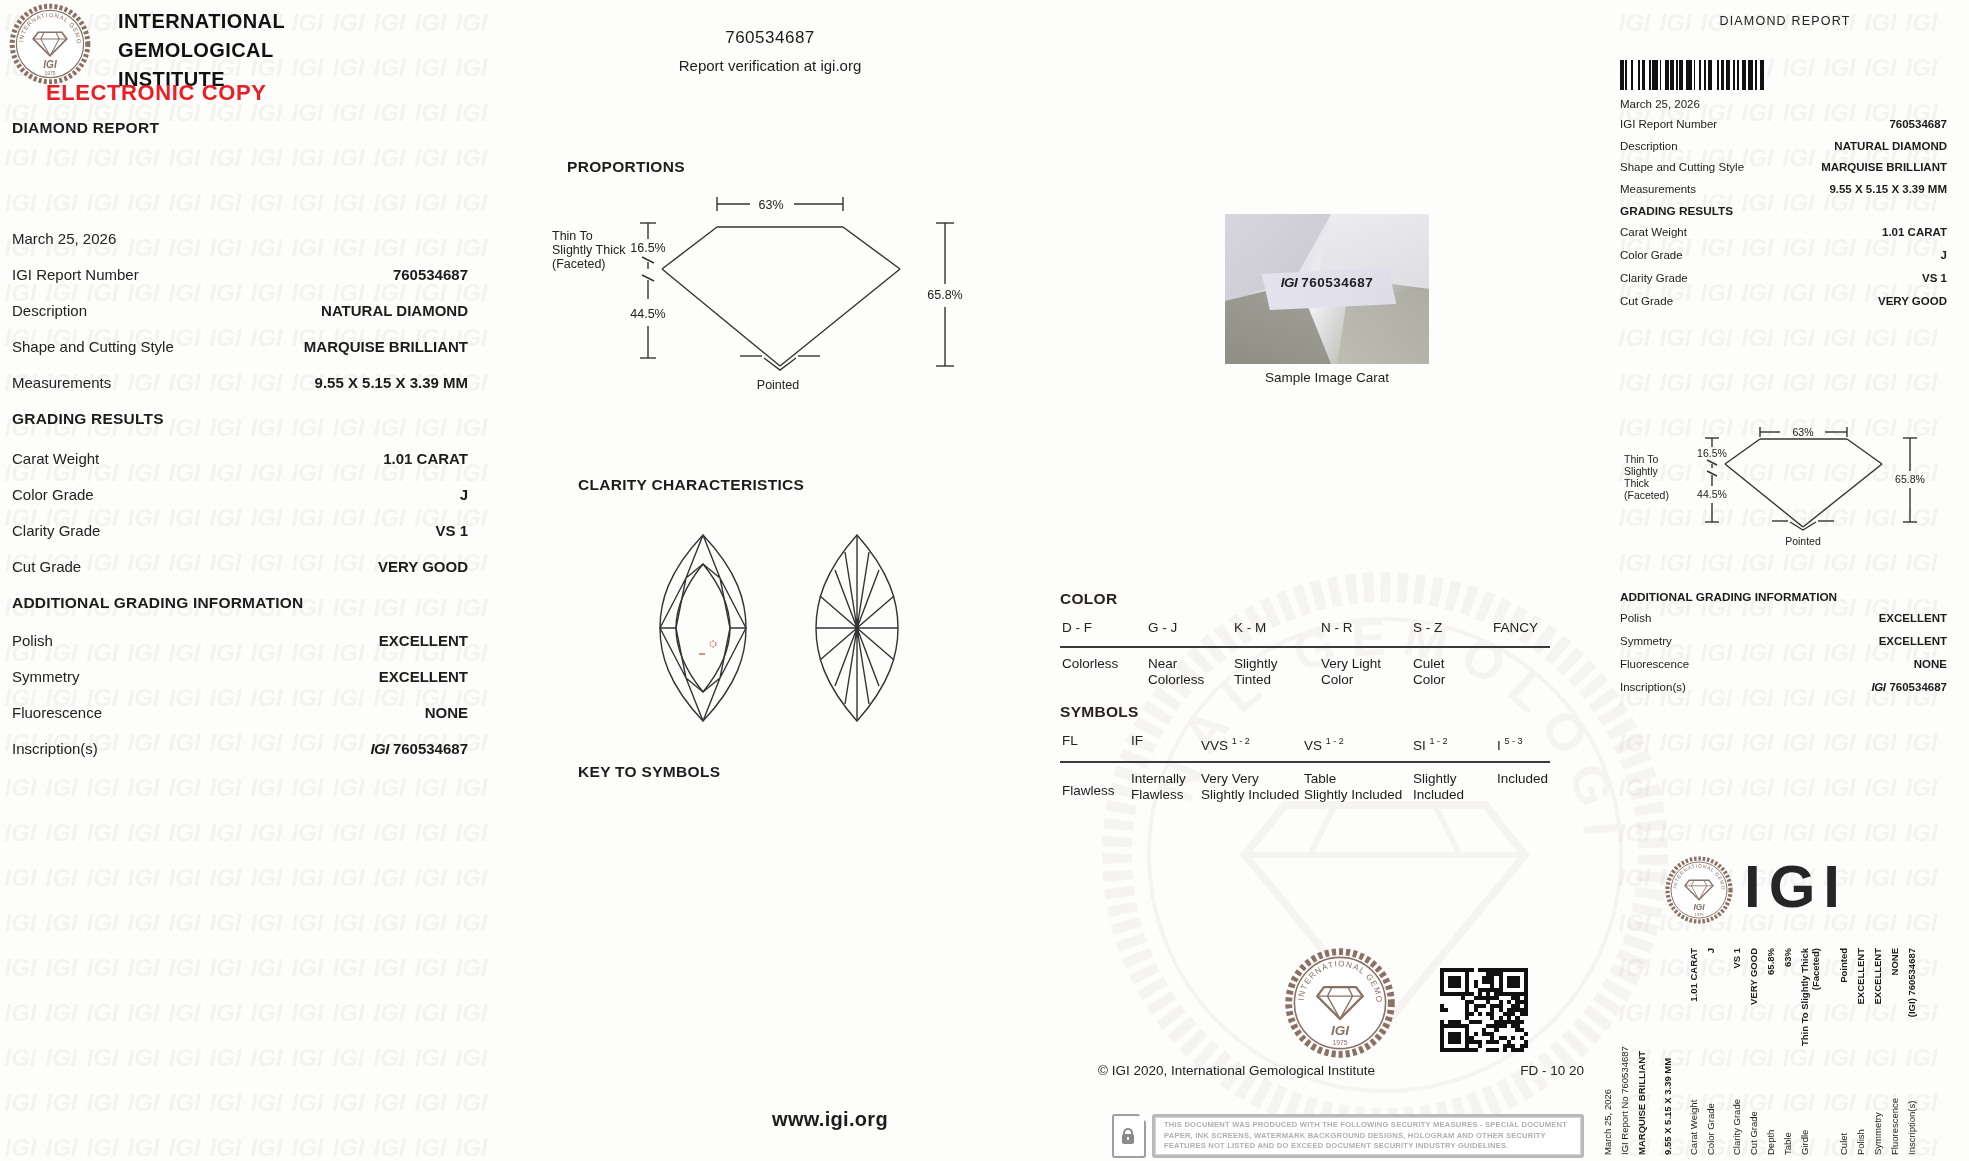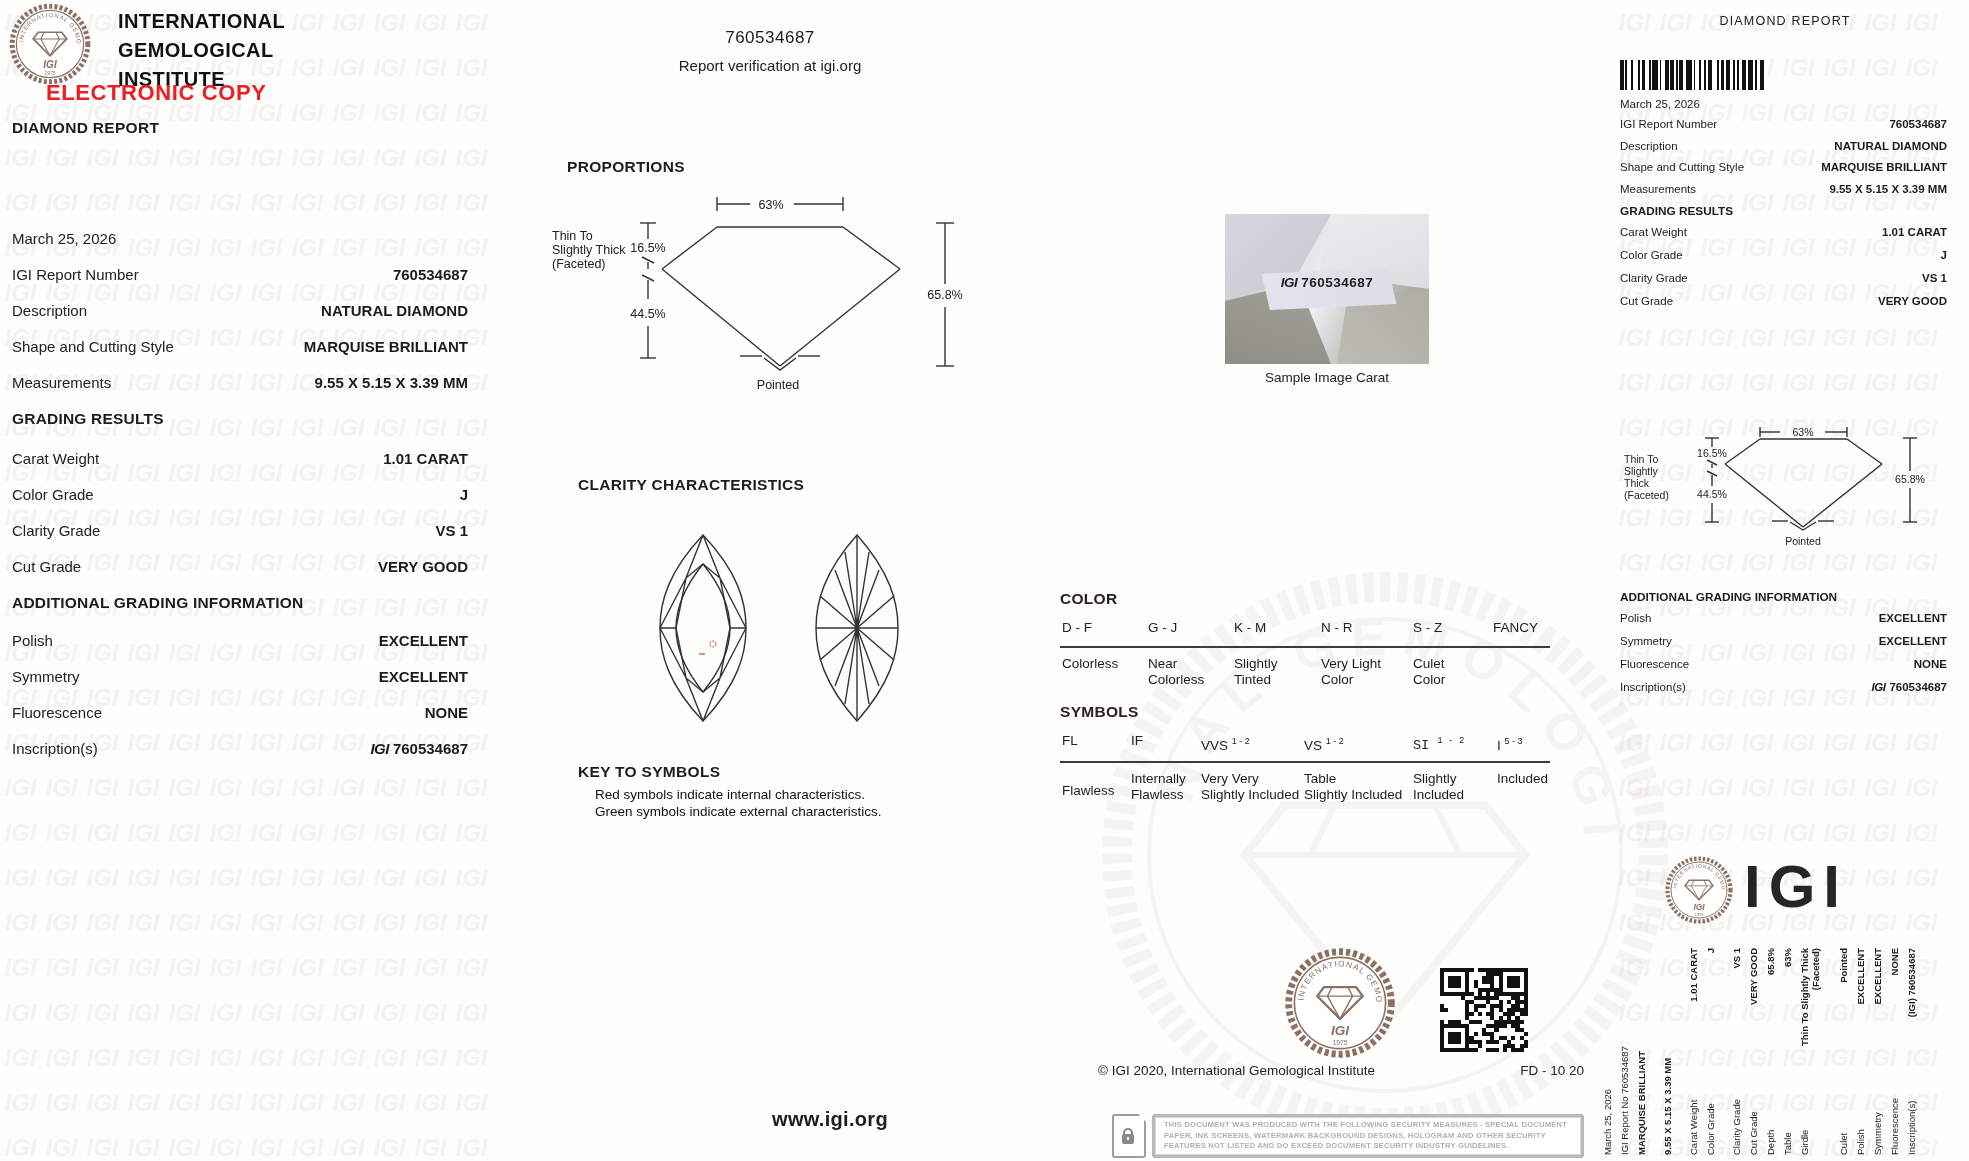--- a/index.html
+++ b/index.html
@@ -780,24 +780,20 @@
 
   <svg class="abs diagram" style="left:806px;top:532px;" width="102" height="192" viewBox="0 0 102 192">
     <path d="M51,3 C84,40 92,70 92,96 C92,122 84,152 51,189 C18,152 10,122 10,96 C10,70 18,40 51,3 Z"></path>
     <path d="M51,96 L51,3 M51,96 L51,189 M51,96 L10,96 M51,96 L92,96
              M51,96 L29,38 M51,96 L73,38 M51,96 L14,64 M51,96 L88,64
              M51,96 L14,128 M51,96 L88,128 M51,96 L29,154 M51,96 L73,154
              M51,96 L39,20 M51,96 L63,20 M51,96 L39,172 M51,96 L63,172"></path>
   </svg>
 
   <div class="abs sec-head" style="left:578px;top:763px;">KEY TO SYMBOLS</div>
-  <div class="abs keylines">
-    <div>Red symbols indicate internal characteristics.</div>
-    <div>Green symbols indicate external characteristics.</div>
-  </div>
 
   <div class="abs scale" style="left:1060px;top:590px;width:494px;height:110px;">
     <div class="ttl">COLOR</div>
     <span class="col hdr" style="left:2px;top:30px;">D - F</span>
     <span class="col hdr" style="left:88px;top:30px;">G - J</span>
     <span class="col hdr" style="left:174px;top:30px;">K - M</span>
     <span class="col hdr" style="left:261px;top:30px;">N - R</span>
     <span class="col hdr" style="left:353px;top:30px;">S - Z</span>
     <span class="col hdr" style="left:433px;top:30px;">FANCY</span>
     <div class="rule" style="left:0;top:56px;"></div>
@@ -807,21 +803,21 @@
     <span class="col" style="left:261px;top:66px;width:84px;"><span>Very Light</span><br><span>Color</span></span>
     <span class="col" style="left:353px;top:66px;width:80px;"><span>Culet</span><br><span>Color</span></span>
   </div>
 
   <div class="abs scale" style="left:1060px;top:703px;width:494px;height:120px;">
     <div class="ttl">SYMBOLS</div>
     <span class="col hdr" style="left:2px;top:30px;"><span>FL</span></span>
     <span class="col hdr" style="left:71px;top:30px;"><span>IF</span></span>
     <span class="col hdr" style="left:141px;top:30px;"><span>VVS</span>&nbsp;<sup>1 - 2</sup></span>
     <span class="col hdr" style="left:244px;top:30px;"><span>VS</span>&nbsp;<sup>1 - 2</sup></span>
-    <span class="col hdr" style="left:353px;top:30px;font-family:Liberation Mono, monospace;"><span>SI</span>&nbsp;<sup>1 - 2</sup></span>
+    <span class="col hdr" style="left:353px;top:30px;"><span>SI</span>&nbsp;<sup>1 - 2</sup></span>
     <span class="col hdr" style="left:437px;top:30px;"><span>I</span>&nbsp;<sup>5 - 3</sup></span>
     <div class="rule" style="left:0;top:58px;"></div>
     <span class="col" style="left:2px;top:80px;width:64px;"><span>Flawless</span></span>
     <span class="col" style="left:71px;top:68px;width:66px;"><span>Internally</span><br><span>Flawless</span></span>
     <span class="col" style="left:141px;top:68px;width:100px;"><span>Very Very</span><br><span>Slightly Included</span></span>
     <span class="col" style="left:244px;top:68px;width:100px;"><span>Table</span><br><span>Slightly Included</span></span>
     <span class="col" style="left:353px;top:68px;width:70px;"><span>Slightly</span><br><span>Included</span></span>
     <span class="col" style="left:437px;top:68px;width:60px;"><span>Included</span></span>
   </div>
 

